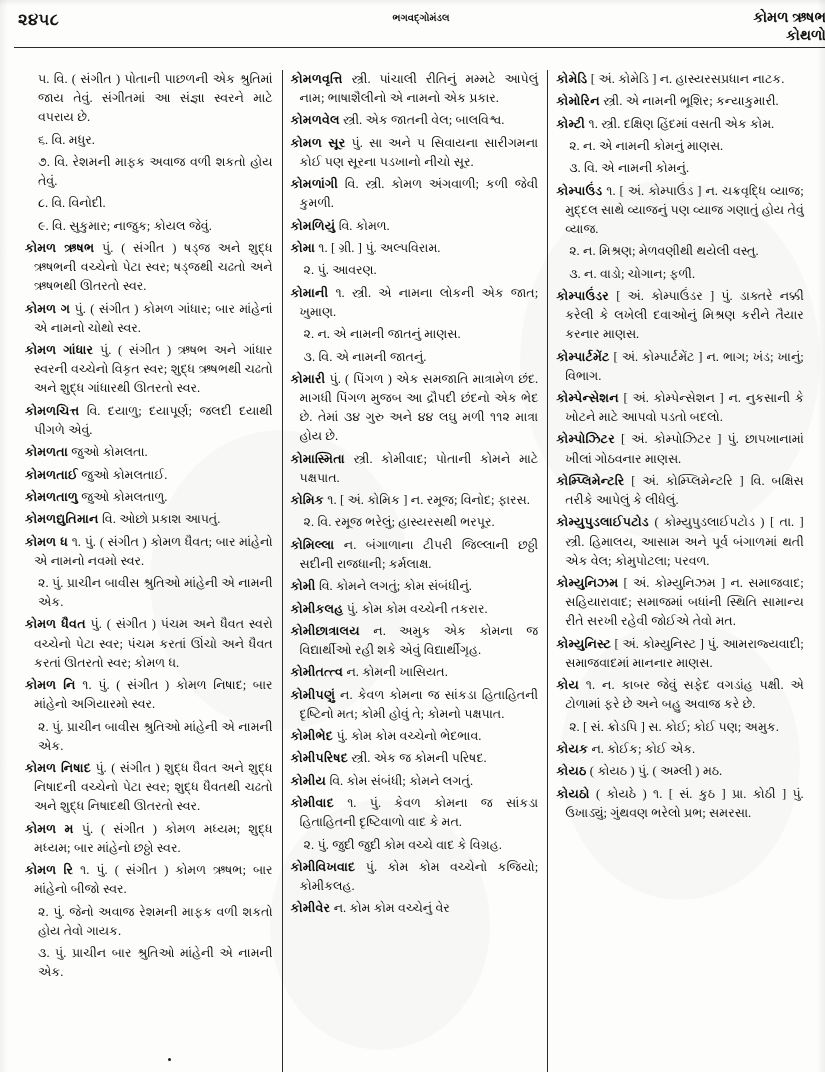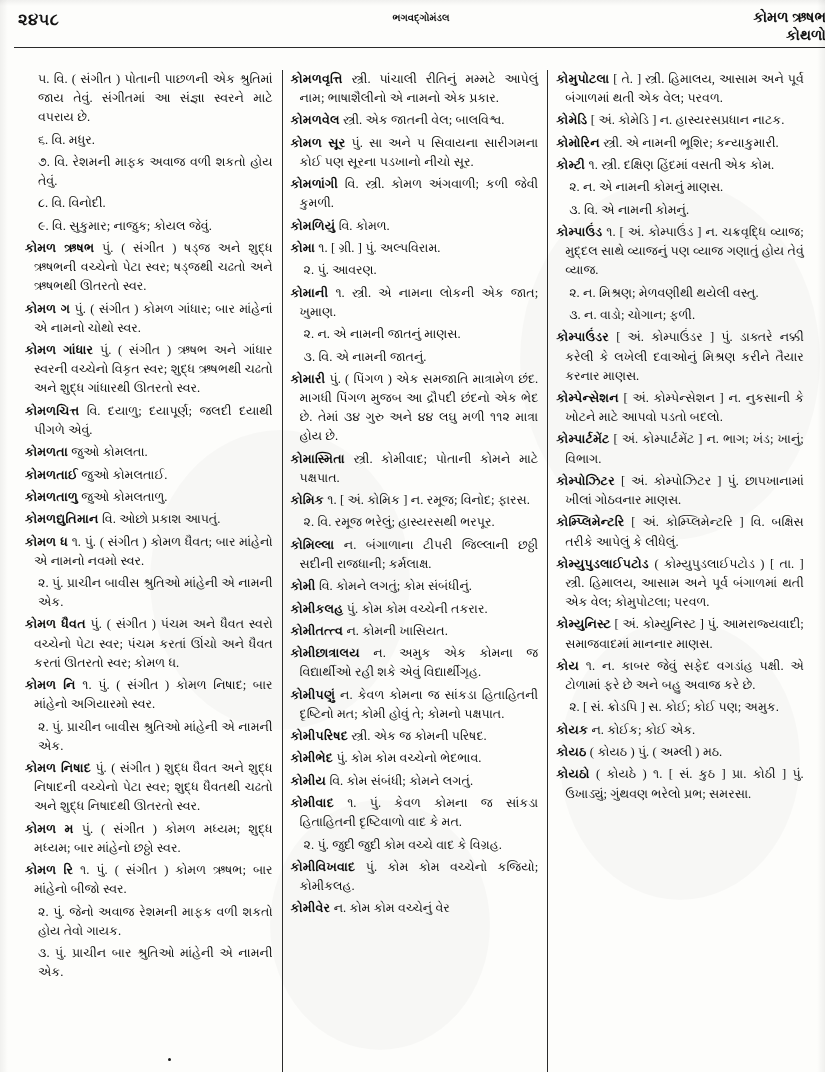--- a/index.html
+++ b/index.html
@@ -203,48 +203,48 @@
         <p class="entry"><span class="hw">કોમાની</span> ૧. સ્ત્રી. એ નામના લોકની એક જાત; ખુમાણ.</p>
         <p class="entry sub">૨. ન. એ નામની જાતનું માણસ.</p>
         <p class="entry sub">૩. વિ. એ નામની જાતનું.</p>
         <p class="entry"><span class="hw">કોમારી</span> પું. ( પિંગળ ) એક સમજાતિ માત્રામેળ છંદ. માગધી પિંગળ મુજબ આ દ્રૌપદી છંદનો એક ભેદ છે. તેમાં ૩૪ ગુરુ અને ૪૪ લઘુ મળી ૧૧૨ માત્રા હોય છે.</p>
         <p class="entry"><span class="hw">કોમાસ્મિતા</span> સ્ત્રી. કોમીવાદ; પોતાની કોમને માટે પક્ષપાત.</p>
         <p class="entry"><span class="hw">કોમિક</span> ૧. [ અં. કોમિક ] ન. રમૂજ; વિનોદ; ફારસ.</p>
         <p class="entry sub">૨. વિ. રમૂજ ભરેલું; હાસ્યરસથી ભરપૂર.</p>
         <p class="entry"><span class="hw">કોમિલ્લા</span> ન. બંગાળાના ટીપરી જિલ્લાની છઠ્ઠી સદીની રાજધાની; કર્મલાક્ષ.</p>
         <p class="entry"><span class="hw">કોમી</span> વિ. કોમને લગતું; કોમ સંબંધીનું.</p>
         <p class="entry"><span class="hw">કોમીકલહ</span> પું. કોમ કોમ વચ્ચેની તકરાર.</p>
+        <p class="entry"><span class="hw">કોમીછાત્રાલય</span> ન. અમુક એક કોમના જ વિદ્યાર્થીઓ રહી શકે એવું વિદ્યાર્થીગૃહ.</p>
         <p class="entry"><span class="hw">કોમીતત્ત્વ</span> ન. કોમની ખાસિયત.</p>
-        <p class="entry"><span class="hw">કોમીછાત્રાલય</span> ન. અમુક એક કોમના જ વિદ્યાર્થીઓ રહી શકે એવું વિદ્યાર્થીગૃહ.</p>
         <p class="entry"><span class="hw">કોમીપણું</span> ન. કેવળ કોમના જ સાંકડા હિતાહિતની દૃષ્ટિનો મત; કોમી હોવું તે; કોમનો પક્ષપાત.</p>
+        <p class="entry"><span class="hw">કોમીભેદ</span> પું. કોમ કોમ વચ્ચેનો ભેદભાવ.</p>
         <p class="entry"><span class="hw">કોમીપરિષદ</span> સ્ત્રી. એક જ કોમની પરિષદ.</p>
-        <p class="entry"><span class="hw">કોમીભેદ</span> પું. કોમ કોમ વચ્ચેનો ભેદભાવ.</p>
         <p class="entry"><span class="hw">કોમીય</span> વિ. કોમ સંબંધી; કોમને લગતું.</p>
         <p class="entry"><span class="hw">કોમીવાદ</span> ૧. પું. કેવળ કોમના જ સાંકડા હિતાહિતની દૃષ્ટિવાળો વાદ કે મત.</p>
         <p class="entry sub">૨. પું. જુદી જુદી કોમ વચ્ચે વાદ કે વિગ્રહ.</p>
         <p class="entry"><span class="hw">કોમીવિખવાદ</span> પું. કોમ કોમ વચ્ચેનો કજિયો; કોમીકલહ.</p>
         <p class="entry"><span class="hw">કોમીવેર</span> ન. કોમ કોમ વચ્ચેનું વેર</p>
       </div>
     <div class="column" id="col3">
       <div class="col-rule left"></div>
-    <p class="entry"><span class="hw">કોમુપોટલા</span> [ તે. ] સ્ત્રી. હિમાલય, આસામ અને પૂર્વ બંગાળમાં થતી એક વેલ; પરવળ.</p>
         <p class="entry"><span class="hw">કોમેડિ</span> [ અં. કોમેડિ ] ન. હાસ્યરસપ્રધાન નાટક.</p>
         <p class="entry"><span class="hw">કોમોરિન</span> સ્ત્રી. એ નામની ભૂશિર; કન્યાકુમારી.</p>
         <p class="entry"><span class="hw">કોમ્ટી</span> ૧. સ્ત્રી. દક્ષિણ હિંદમાં વસતી એક કોમ.</p>
         <p class="entry sub">૨. ન. એ નામની કોમનું માણસ.</p>
         <p class="entry sub">૩. વિ. એ નામની કોમનું.</p>
         <p class="entry"><span class="hw">કોમ્પાઉંડ</span> ૧. [ અં. કોમ્પાઉંડ ] ન. ચક્રવૃદ્ધિ વ્યાજ; મુદ્દલ સાથે વ્યાજનું પણ વ્યાજ ગણાતું હોય તેવું વ્યાજ.</p>
         <p class="entry sub">૨. ન. મિશ્રણ; મેળવણીથી થયેલી વસ્તુ.</p>
         <p class="entry sub">૩. ન. વાડો; ચોગાન; ફળી.</p>
         <p class="entry"><span class="hw">કોમ્પાઉંડર</span> [ અં. કોમ્પાઉંડર ] પું. ડાક્તરે નક્કી કરેલી કે લખેલી દવાઓનું મિશ્રણ કરીને તૈયાર કરનાર માણસ.</p>
+        <p class="entry"><span class="hw">કોમ્પાર્ટમેંટ</span> [ અં. કોમ્પાર્ટમેંટ ] ન. ભાગ; ખંડ; ખાનું; વિભાગ.</p>
         <p class="entry"><span class="hw">કોમ્પેન્સેશન</span> [ અં. કોમ્પેન્સેશન ] ન. નુકસાની કે ખોટને માટે આપવો પડતો બદલો.</p>
-        <p class="entry"><span class="hw">કોમ્પાર્ટમેંટ</span> [ અં. કોમ્પાર્ટમેંટ ] ન. ભાગ; ખંડ; ખાનું; વિભાગ.</p>
         <p class="entry"><span class="hw">કોમ્પોઝિટર</span> [ અં. કોમ્પોઝિટર ] પું. છાપખાનામાં ખીલાં ગોઠવનાર માણસ.</p>
         <p class="entry"><span class="hw">કોમ્પ્લિમેન્ટરિ</span> [ અં. કોમ્પ્લિમેન્ટરિ ] વિ. બક્ષિસ તરીકે આપેલું કે લીધેલું.</p>
         <p class="entry"><span class="hw">કોમ્યુપુડલાઈપટોડ</span>   ( કોમ્યુપુડલાઈપટોડ ) [ તા. ] સ્ત્રી. હિમાલય, આસામ અને પૂર્વ બંગાળમાં થતી એક વેલ; કોમુપોટલા; પરવળ.</p>
+        <p class="entry"><span class="hw">કોમ્યુનિઝમ</span> [ અં. કોમ્યુનિઝમ ] ન. સમાજવાદ; સહિયારાવાદ; સમાજમાં બધાંની સ્થિતિ સામાન્ય રીતે સરખી રહેવી જોઈએ તેવો મત.</p>
         <p class="entry"><span class="hw">કોમ્યુનિસ્ટ</span>   [ અં.   કોમ્યુનિસ્ટ ] પું. આમરાજ્યવાદી; સમાજવાદમાં માનનાર માણસ.</p>
         <p class="entry"><span class="hw">કોય</span> ૧. ન. કાબર જેવું સફેદ વગડાંહ પક્ષી. એ ટોળામાં ફરે છે અને બહુ અવાજ કરે છે.</p>
         <p class="entry sub">૨. [ સં. ક્રોડપિ ] સ. કોઈ; કોઈ પણ; અમુક.</p>
         <p class="entry"><span class="hw">કોયક</span> ન. કોઈક; કોઈ એક.</p>
         <p class="entry"><span class="hw">કોયઠ</span> ( કોયઠ ) પું. ( અમ્લી ) મઠ.</p>
         <p class="entry"><span class="hw">કોયઠો</span> ( કોયઠે ) ૧. [ સં. કુઠ ] પ્રા. કોઠી ] પું. ઉખાડ્યું; ગુંથવણ ભરેલો પ્રભ; સમરસા.</p>
       </div>
   </div>
 
   <div id="bottom-dot"></div>

